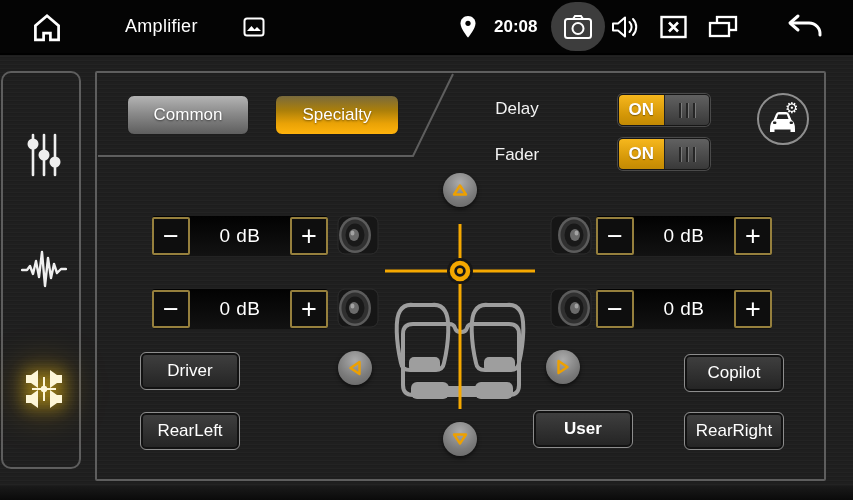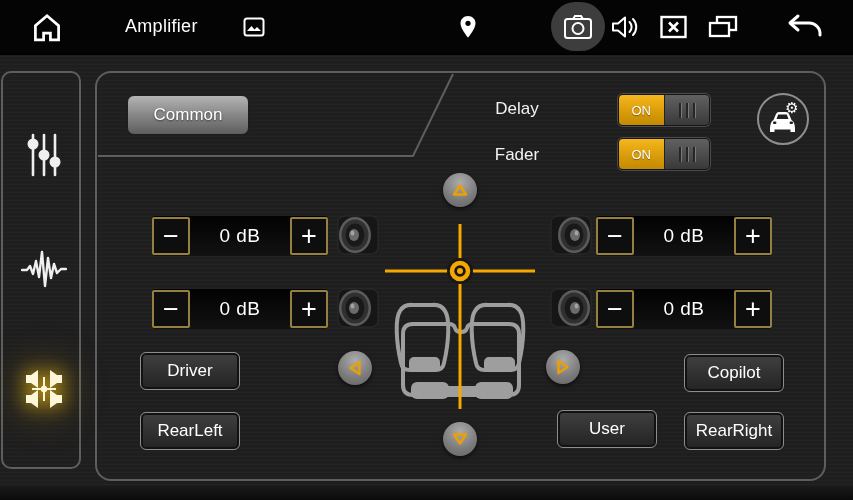--- a/index.html
+++ b/index.html
@@ -15,34 +15,34 @@
   
   .topbar{position:absolute;left:0;top:0;width:853px;height:53px;background:#040404;border-bottom:2px solid #000;}
   .topbar .icon{position:absolute;top:0;height:53px;display:flex;align-items:center;justify-content:center;}
   .title{position:absolute;left:125px;top:0;height:53px;display:flex;align-items:center;font-size:18px;font-weight:normal;letter-spacing:.3px;}
   .time{position:absolute;left:494px;top:0;height:53px;display:flex;align-items:center;font-size:17px;font-weight:600;}
   .camera-pill{position:absolute;left:551px;top:2px;width:54px;height:49px;border-radius:25px;background:#3d3d3d;display:flex;align-items:center;justify-content:center;}
   
   .sidebar{position:absolute;left:1px;top:71px;width:80px;height:398px;border:2px solid #5e5e5e;border-radius:10px;box-sizing:border-box;}
   .side-ico{position:absolute;left:19px;width:44px;height:46px;display:flex;align-items:center;justify-content:center;}
   .glow{filter:drop-shadow(0 0 9px rgba(255,205,20,.9)) drop-shadow(0 0 18px rgba(255,190,0,.55));}
-  .mainpanel{position:absolute;left:95px;top:71px;width:731px;height:410px;border:2px solid #5e5e5e;border-radius:16px;box-sizing:border-box;padding-left:12px;}
+  .mainpanel{position:absolute;left:95px;top:71px;width:731px;height:410px;border:2px solid #5e5e5e;border-radius:2px;box-sizing:border-box;padding-left:12px;}
   .tabline{position:absolute;left:0;top:0;pointer-events:none;}
   
   .btn{box-sizing:border-box;display:flex;align-items:center;justify-content:center;cursor:pointer;}
   .tab-common{left:30px;top:22px;width:122px;height:40px;border-radius:7px;border:1px solid #1d1d1d;
     background:linear-gradient(180deg,#b4b4b4,#8b8b8b 45%,#5e5e5e);font-size:17px;color:#fff;text-shadow:0 1px 2px rgba(0,0,0,.55);}
   .tab-specialty{left:178px;top:22px;width:124px;height:40px;border-radius:7px;border:1px solid #1d1d1d;
     background:linear-gradient(180deg,#796a3c 0%,#ab7f0a 38%,#e9a206 72%,#ffb30c 100%);font-size:17px;color:#fff;text-shadow:0 1px 2px rgba(0,0,0,.45);}
   
   .tog-label{position:absolute;width:80px;text-align:center;font-size:17px;color:#f2f2f2;}
   .toggle{position:absolute;width:92px;height:32px;border-radius:5px;overflow:hidden;display:flex;
     border:1px solid #161616;box-shadow:0 0 0 1px #4a4a4a, inset 0 1px 2px rgba(0,0,0,.5);box-sizing:border-box;cursor:pointer;}
   .tog-on{width:50%;height:100%;background:linear-gradient(180deg,#f6b71d,#d29506 70%,#c28a04);display:flex;align-items:center;justify-content:center;
-    font-size:13px;font-weight:normal;color:#fff;text-shadow:0 1px 1px rgba(0,0,0,.4);}
+    font-size:17px;font-weight:bold;color:#fff;text-shadow:0 1px 1px rgba(0,0,0,.4);}
   .tog-knob{width:50%;height:100%;background:linear-gradient(180deg,#616161,#393939);display:flex;align-items:center;justify-content:center;gap:5px;border-left:1px solid #222;}
   .tog-knob span{display:block;width:2px;height:15px;background:#262626;box-shadow:1px 0 0 #7a7a7a;}
   
   .circle-btn{position:absolute;width:34px;height:34px;border-radius:50%;
     background:radial-gradient(circle at 50% 28%,#ababab,#7a7a7a 60%,#636363);
     box-shadow:0 2px 4px rgba(0,0,0,.6);display:flex;align-items:center;justify-content:center;cursor:pointer;}
   .car-btn{position:absolute;left:660px;top:20px;width:52px;height:52px;border-radius:50%;border:2px solid #8f8f8f;
     box-sizing:border-box;display:flex;align-items:center;justify-content:center;cursor:pointer;background:rgba(255,255,255,.02);}
   
   .gain{position:absolute;width:176px;height:40px;background:linear-gradient(180deg,#020202,#121212);border-radius:3px;}
@@ -77,20 +77,21 @@
         <rect x="1.5" y="1.5" width="19" height="17" rx="2.5" fill="none" stroke="#fff" stroke-width="2"></rect>
         <path d="M4 14 l4.5-5 3 3.5 2.5-2.5 4 4 z" fill="#fff"></path>
       </svg>
   </div>
   <div class="icon" style="left:456px;width:24px;">
     <svg width="18" height="24" viewBox="0 0 18 24">
         <path d="M9 1 C4.6 1 1.5 4.3 1.5 8.4 c0 5.2 7.5 14.1 7.5 14.1 s7.5-8.9 7.5-14.1 C16.5 4.3 13.4 1 9 1 z" fill="#fff"></path>
         <circle cx="9" cy="8.3" r="2.6" fill="#040404"></circle>
       </svg>
   </div>
+  <div class="time">20:08</div>
   <div class="camera-pill">
     <span>
       <svg width="30" height="26" viewBox="0 0 30 26">
           <path d="M10 5 l2-3 h6 l2 3" fill="none" stroke="#fff" stroke-width="2"></path>
           <rect x="2" y="5" width="26" height="19" rx="2.5" fill="none" stroke="#fff" stroke-width="2"></rect>
           <circle cx="15" cy="14.5" r="5.5" fill="none" stroke="#fff" stroke-width="2"></circle>
         </svg>
     </span>
   </div>
   <div class="icon" style="left:608px;width:34px;">
@@ -160,20 +161,23 @@
   </div>
 </div>
 
 <div class="mainpanel">
   <svg class="tabline" width="727" height="394" viewBox="0 0 727 394">
     <path d="M1 83 H316 L356 1" fill="none" stroke="#5e5e5e" stroke-width="2"></path>
   </svg>
 
   <div class="btn tab-common abs">
       <span>Common</span>
+    </div>
+  <div class="btn tab-specialty abs">
+      <span>Specialty</span>
     </div>
 
   <div class="tog-label" style="left:380px;top:26px;">Delay</div>
   <div class="toggle" style="left:521px;top:21px;">
     <div class="tog-on">ON</div>
     <div class="tog-knob">
         <span></span>
         <span></span>
         <span></span>
       </div>
@@ -331,21 +335,21 @@
         <ellipse cx="18.5" cy="20" rx="2" ry="2.6" fill="#a3a3a3"></ellipse>
       </svg>
   </div>
 
   <div class="btn zone" style="left:43px;top:279px;">
       <span>Driver</span>
     </div>
   <div class="btn zone" style="left:43px;top:339px;">
       <span>RearLeft</span>
     </div>
-  <div class="btn zone" style="left:460px;top:337px;">
+  <div class="btn zone" style="left:436px;top:337px;font-weight:bold;">
       <span>User</span>
     </div>
   <div class="btn zone" style="left:587px;top:339px;">
       <span>RearRight</span>
     </div>
   <div class="btn zone" style="left:587px;top:281px;">
       <span>Copilot</span>
     </div>
 </div>
 

